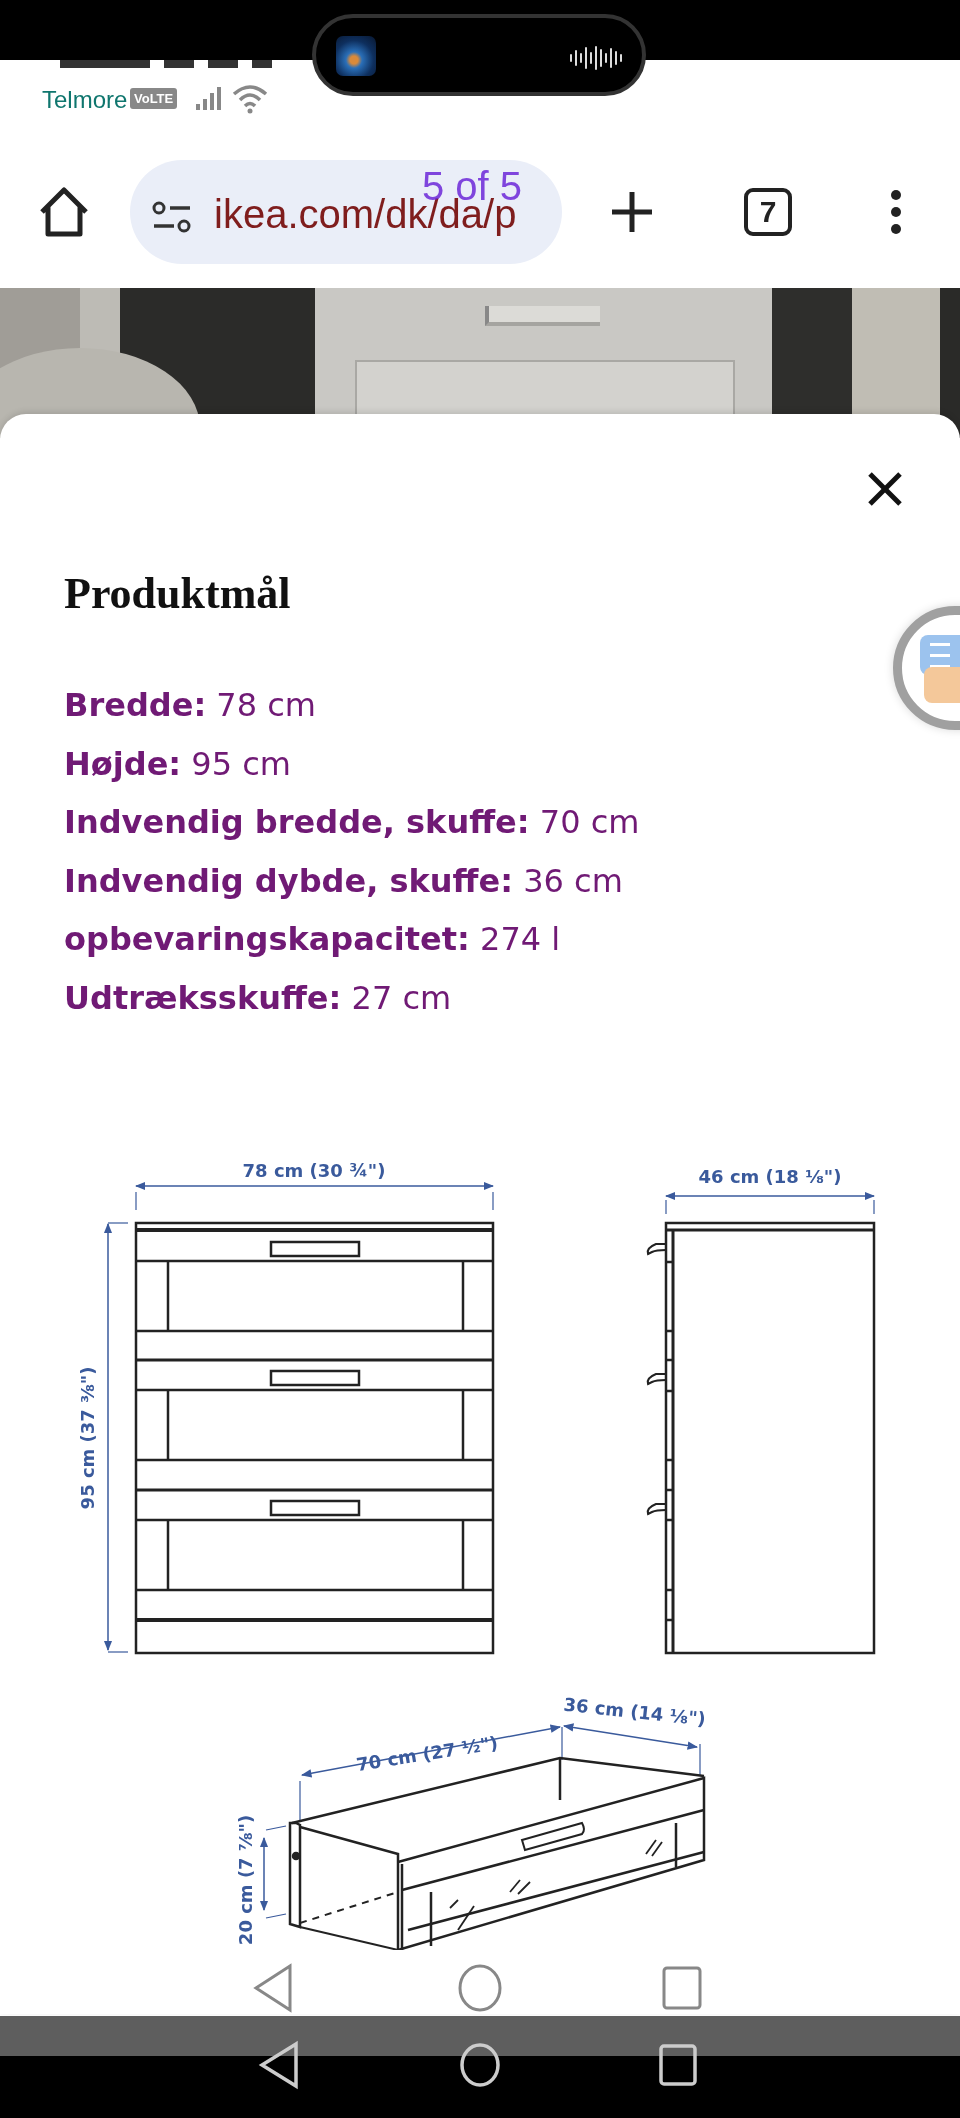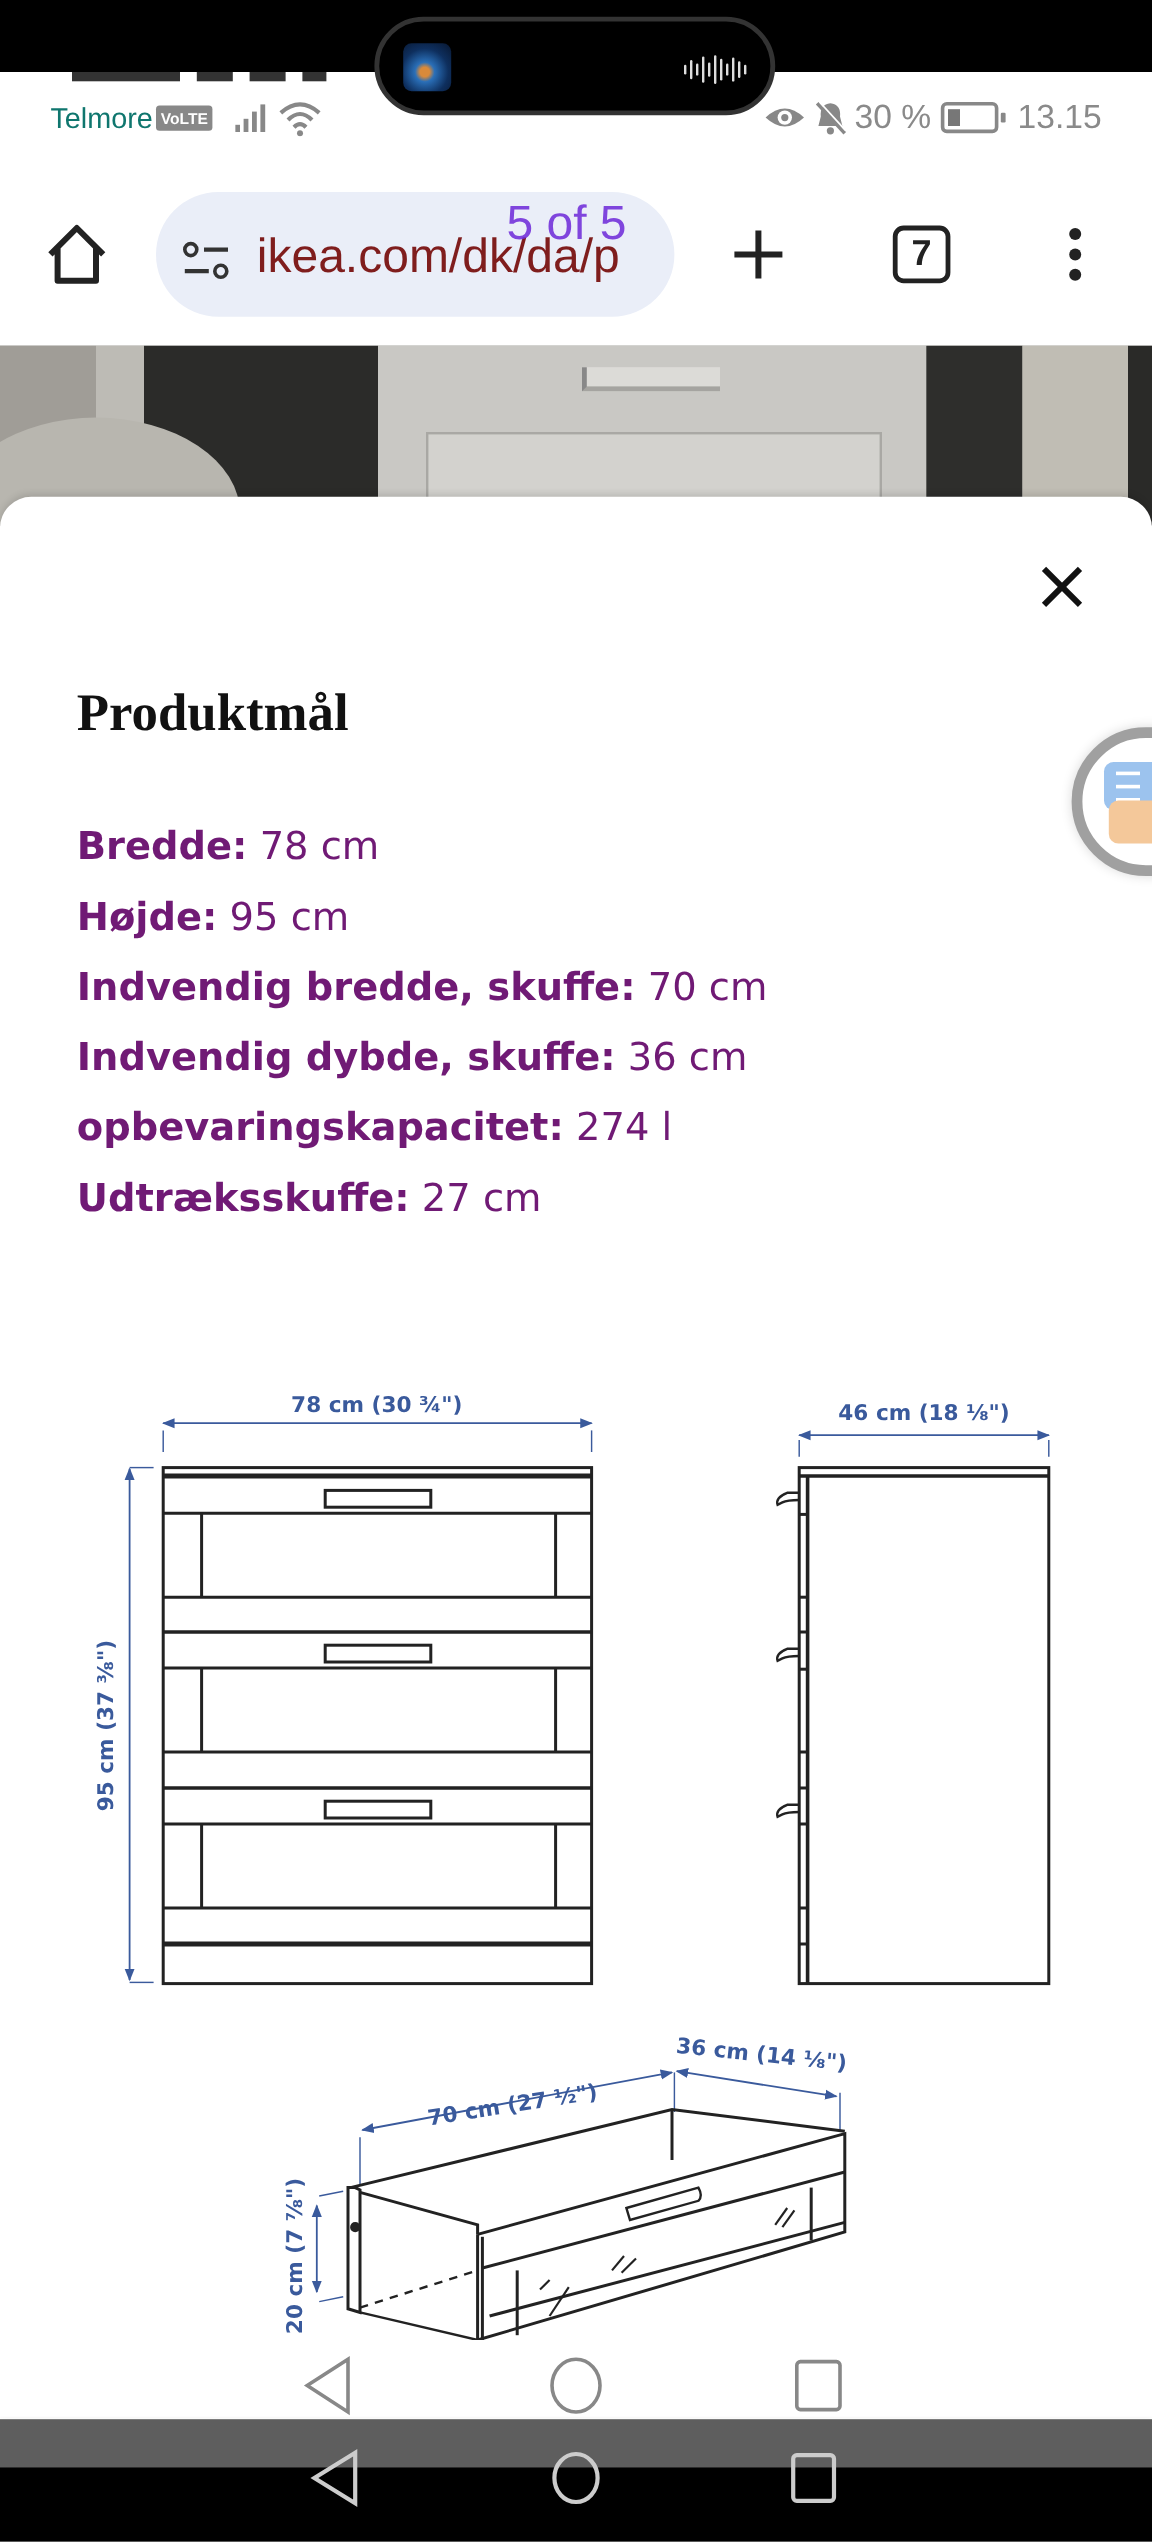--- a/index.html
+++ b/index.html
@@ -108,36 +108,20 @@
         <rect x="7" y="13" width="4" height="11" fill="#888"></rect>
       <rect x="14" y="7" width="4" height="17" fill="#888"></rect>
         <rect x="21" y="1" width="4" height="23" fill="#888"></rect>
     </svg>
     <svg class="wifi" viewBox="0 0 36 30">
       <path d="M2 10 Q18 -4 34 10" stroke="#888" stroke-width="3.5" fill="none"></path>
       <path d="M8 16 Q18 6 28 16" stroke="#888" stroke-width="3.5" fill="none"></path>
       <path d="M13 22 Q18 17 23 22" stroke="#888" stroke-width="3.5" fill="none"></path>
       <circle cx="18" cy="27" r="2.5" fill="#888"></circle>
     </svg>
-    <div class="right">
-      <svg width="36" height="26" viewBox="0 0 36 26">
-        <path d="M2 13 Q18 -2 34 13 Q18 28 2 13Z" fill="#888"></path>
-          <circle cx="18" cy="13" r="6" fill="#fff"></circle>
-          <circle cx="18" cy="13" r="3" fill="#888"></circle>
-      </svg>
-      <svg width="28" height="30" viewBox="0 0 28 30">
-        <path d="M14 3 Q5 4 6 14 L4 22 L24 22 L22 14 Q23 4 14 3Z" fill="#888"></path>
-          <circle cx="14" cy="26" r="3" fill="#888"></circle>
-        <line x1="3" y1="3" x2="26" y2="28" stroke="#888" stroke-width="3"></line>
-          <line x1="5" y1="2" x2="27" y2="26" stroke="#fff" stroke-width="1.5"></line>
-      </svg>
-      <span>30 %</span>
-      <span class="batt"></span>
-      <span style="margin-left:10px">13.15</span>
-    </div>
   </div>
 
   <div class="toolbar">
     <svg class="tb-home" viewBox="0 0 56 56">
       <path d="M6 28 L28 6 L50 28 M12 22 L12 50 L44 50 L44 22" stroke="#222" stroke-width="5" fill="none" stroke-linejoin="round"></path>
     </svg>
     <div class="urlbar">
       <svg class="tune" viewBox="0 0 44 34">
         <circle cx="9" cy="8" r="5" stroke="#333" stroke-width="3" fill="none"></circle>
           <line x1="20" y1="8" x2="40" y2="8" stroke="#333" stroke-width="3.5"></line>

